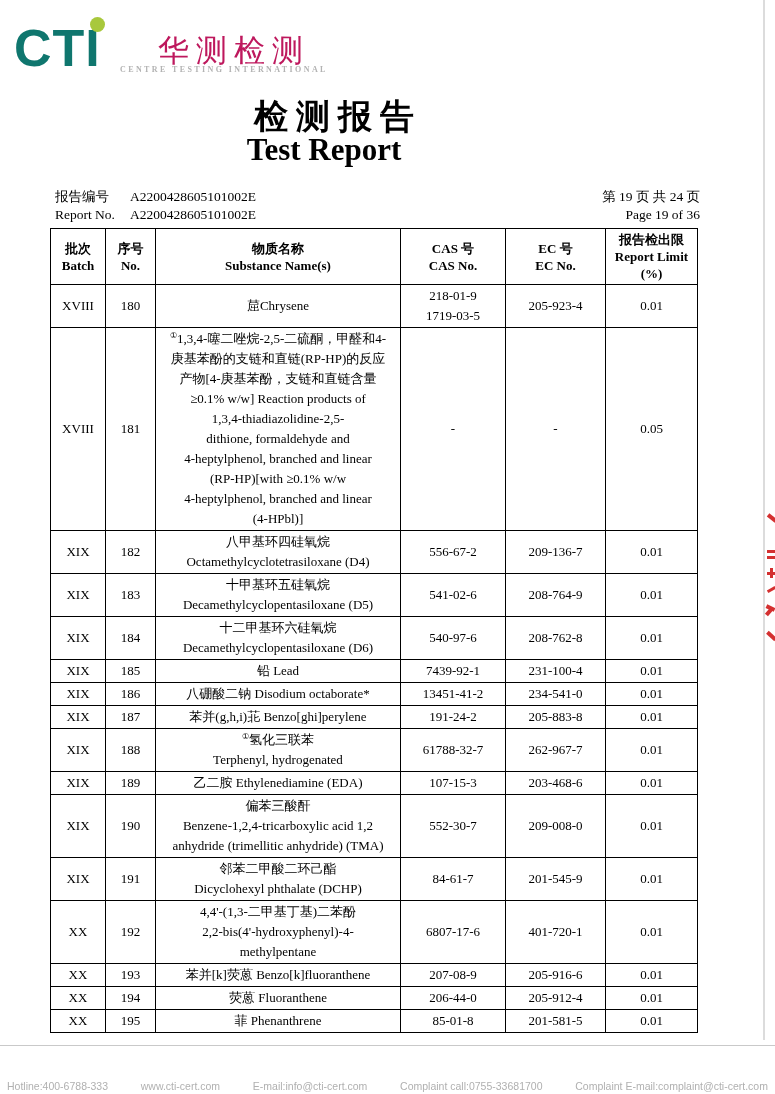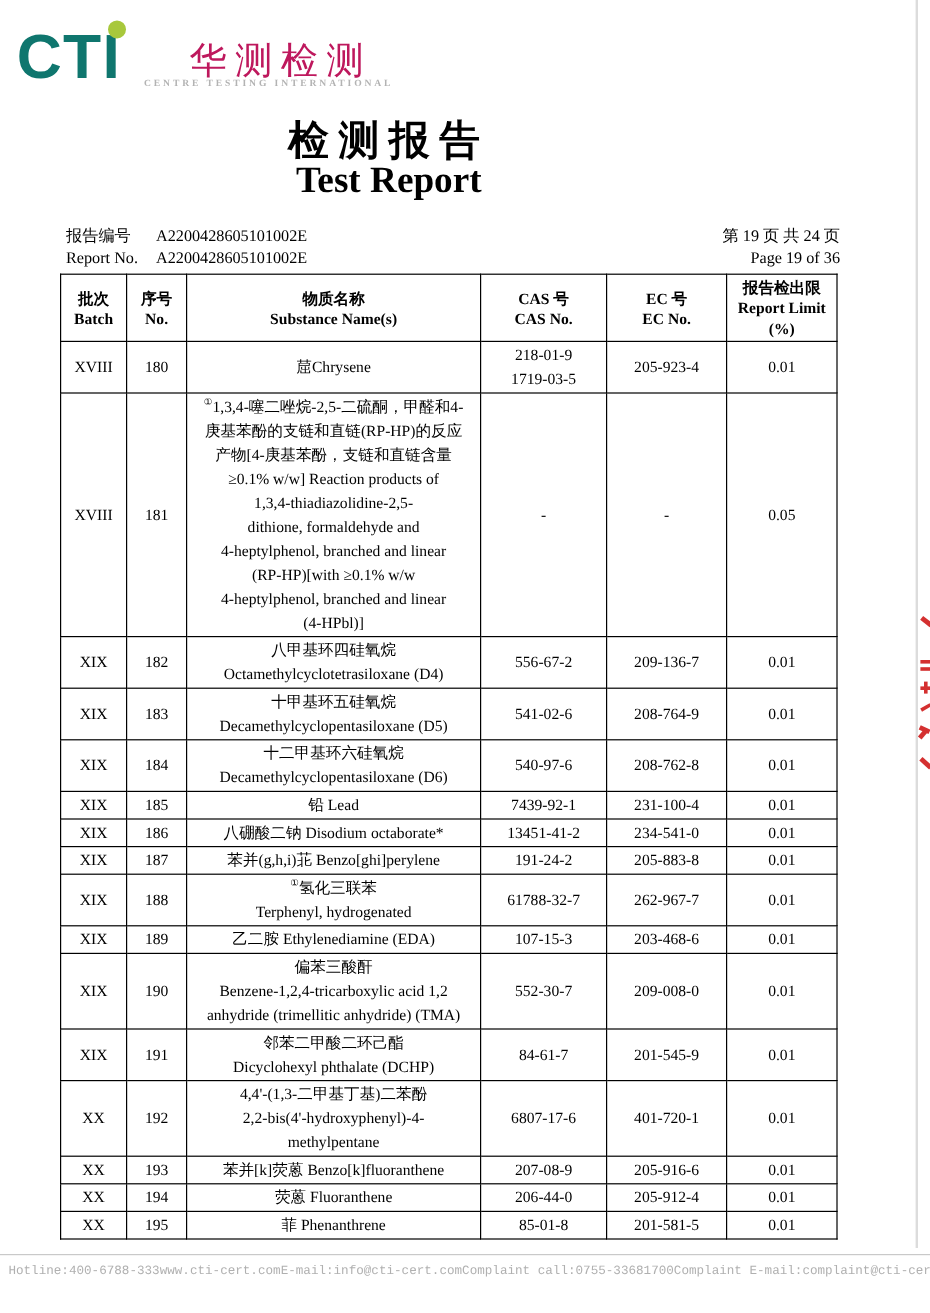--- a/index.html
+++ b/index.html
@@ -21,21 +21,21 @@
     position:absolute;top:22px;left:104px;width:170px;
     font-size:31px;font-weight:400;letter-spacing:7px;color:#be185d;white-space:nowrap;margin-left:40px;
   }
   .logo-sub{
     position:absolute;top:57px;left:106px;
     font-family:Liberation Serif, serif;
     font-size:8px;font-weight:600;letter-spacing:2.4px;color:#b3b3b3;white-space:nowrap;
   }
   
   .title-zh{
-    position:absolute;top:94px;left:0;width:648px;text-align:center;
+    position:absolute;top:94px;left:14px;width:648px;text-align:center;
     font-size:34px;font-weight:bold;letter-spacing:8px;
   }
   .title-en{
     position:absolute;top:132px;left:0;width:648px;text-align:center;
     font-size:31px;font-weight:bold;
   }
   
   .report-info{position:absolute;top:188px;left:55px;width:645px;font-size:13.5px;line-height:18px;}
   .ri-left{position:absolute;left:0;top:0;}
   .ri-num{position:absolute;left:75px;top:0;}
@@ -69,23 +69,23 @@
   .s5{width:8px;height:3px;right:0;top:60px;}
   .s6{width:9px;height:3px;right:-1px;top:76px;transform:rotate(-30deg);}
   .s7{width:9px;height:4px;right:0;top:94px;transform:rotate(25deg);}
   .s8{width:4px;height:8px;right:4px;top:96px;transform:rotate(40deg);}
   .s9{width:11px;height:4px;right:-2px;top:122px;transform:rotate(42deg);}
   
   .edge-line{position:absolute;top:0;left:763px;width:2px;height:1040px;background:#dcdcdc;}
   
   .footer-rule{position:absolute;top:1045px;left:0;width:775px;height:1px;background:#c9c9c9;}
   .footer{
-    position:absolute;top:1054px;left:0;width:775px;box-sizing:border-box;
+    position:absolute;top:1080px;left:0;width:775px;box-sizing:border-box;
     padding:0 7px;display:flex;justify-content:space-between;
-    font-family:Liberation Mono, monospace;
+    font-family:Liberation Sans, sans-serif;
     font-size:10.5px;color:#b0b0b0;white-space:nowrap;
   }
 </style>
 </head>
 <body>
 
 <div class="logo">
   <span class="logo-cti">CTI</span>
   <span class="logo-dot"></span>
   <span class="logo-zh">华测检测</span>

